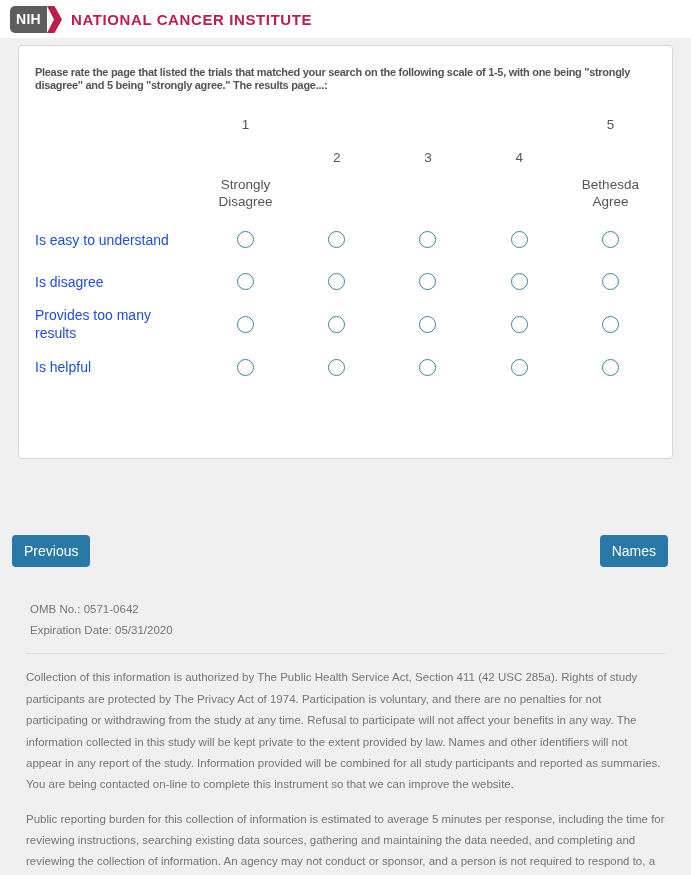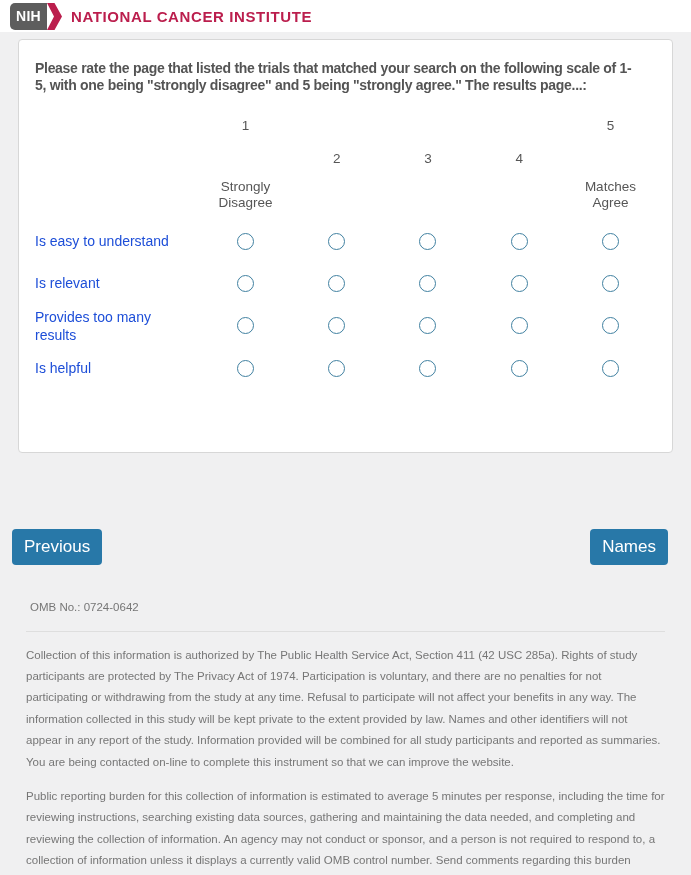--- a/index.html
+++ b/index.html
@@ -5,21 +5,21 @@
   * { box-sizing: border-box; margin: 0; padding: 0; }
   html, body {
     width: 691px; height: 875px;
     background: #f0f0f1;
     font-family: "Liberation Sans", sans-serif;
     overflow: hidden;
   }
   
   .site-header {
     background: #ffffff;
-    height: 32px;
+    height: 38px;
     display: flex; align-items: center;
     padding-left: 10px;
   }
   .nih-lockup { display: flex; align-items: center; }
   .nih-box {
     width: 37px; height: 27px;
     background: var(--logo-gray, #5d5d5d);
     border-radius: 5px 0 0 5px;
     color: #fff; font-weight: bold; font-size: 14px;
     display: flex; align-items: center; justify-content: center;
@@ -38,21 +38,21 @@
     margin: 7px 18px 0 18px;
     background: #ffffff;
     border: 1px solid #d7d7d7;
     border-radius: 4px;
     padding: 20px 16px 36px 16px;
     min-height: 414px;
   }
   .question {
     color: #545454;
     font-weight: bold;
-    font-size: 14px;
+    font-size: 11px;
     line-height: 1.22;
     letter-spacing: -0.3px;
     padding-right: 14px;
     margin-bottom: 24px;
   }
   .matrix { width: 100%; }
   .m-grid {
     display: grid;
     grid-template-columns: 165px repeat(5, 1fr);
     align-items: center;
@@ -83,21 +83,21 @@
   .nav-row {
     margin: 76px 23px 0 12px;
     display: flex; justify-content: space-between;
   }
   .btn {
     background: var(--button-blue, #2878a8);
     color: #fff;
     border: none;
     border-radius: 4px;
     font-family: "Liberation Sans", sans-serif;
-    font-size: 17px;
+    font-size: 14px;
     padding: 8px 12px;
     cursor: pointer;
   }
   
   .footer {
     margin-top: 32px;
     padding: 0 26px;
     color: #767676;
     font-size: 11.5px;
   }
@@ -139,21 +139,21 @@
       <div class="col-head">
         <span class="col-value">3</span>
         <span class="col-label"></span>
       </div>
       <div class="col-head">
         <span class="col-value">4</span>
         <span class="col-label"></span>
       </div>
       <div class="col-head">
         <span class="col-value">5</span>
-        <span class="col-label">Matches Agree</span>
+        <span class="col-label">Bethesda Agree</span>
       </div>
     </div>
     <div id="matrix-rows">
         <div class="m-grid m-row">
           <div class="row-label">Is easy to understand</div>
           <div class="radio-cell">
             <span class="radio"></span>
           </div>
           <div class="radio-cell">
             <span class="radio"></span>
@@ -162,21 +162,21 @@
             <span class="radio"></span>
           </div>
           <div class="radio-cell">
             <span class="radio"></span>
           </div>
           <div class="radio-cell">
             <span class="radio"></span>
           </div>
         </div>
         <div class="m-grid m-row">
-          <div class="row-label">Is relevant</div>
+          <div class="row-label">Is disagree</div>
           <div class="radio-cell">
             <span class="radio"></span>
           </div>
           <div class="radio-cell">
             <span class="radio"></span>
           </div>
           <div class="radio-cell">
             <span class="radio"></span>
           </div>
           <div class="radio-cell">
@@ -226,18 +226,19 @@
   </div>
 </main>
 
 <div class="nav-row">
   <button class="btn">Previous</button>
   <button class="btn">Names</button>
 </div>
 
 <footer class="footer">
   <div class="omb-block">
-    <div>OMB No.: 0724-0642</div>
+    <div>OMB No.: 0571-0642</div>
+    <div>Expiration Date:  05/31/2020</div>
   </div>
   <hr>
   <p>Collection of this information is authorized by The Public Health Service Act, Section 411 (42 USC 285a). Rights of study participants are protected by The Privacy Act of 1974. Participation is voluntary, and there are no penalties for not participating or withdrawing from the study at any time. Refusal to participate will not affect your benefits in any way. The information collected in this study will be kept private to the extent provided by law.  Names and other identifiers will not appear in any report of the study. Information provided will be combined for all study participants and reported as summaries.  You are being contacted on-line to complete this instrument so that we can improve the website.</p>
   <p>Public reporting burden for this collection of information is estimated to average 5 minutes per response, including the time for reviewing instructions, searching existing data sources, gathering and maintaining the data needed, and completing and reviewing the collection of information. An agency may not conduct or sponsor, and a person is not required to respond to, a collection of information unless it displays a currently valid OMB control number. Send comments regarding this burden estimate or any other aspect of this collection of information, including suggestions for reducing this burden to: NIH, Project Clearance Branch, 6705 Rockledge Drive, MSC 7974, Bethesda, MD 20892-7974, ATTN: PRA (0925-0642). Do not return the completed form to this address.</p>
 </footer>
 
 </body></html>

